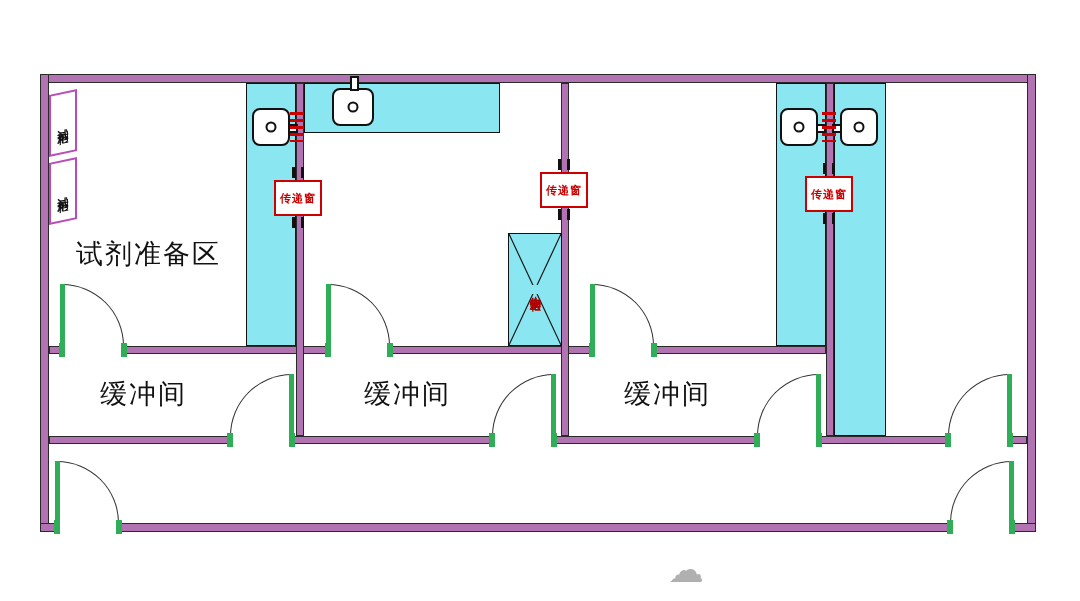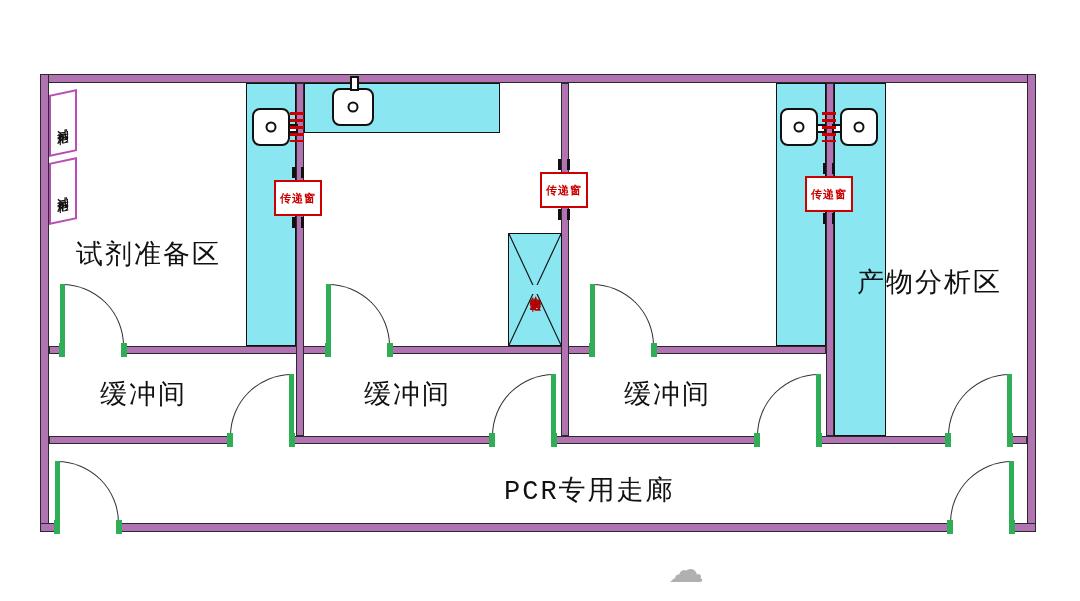--- a/index.html
+++ b/index.html
@@ -155,21 +155,19 @@
   <div class="post" style="left:754px;top:433px;"></div>
   <div class="post" style="left:816px;top:433px;"></div>
   <div class="post" style="left:945px;top:433px;"></div>
   <div class="post" style="left:1007px;top:433px;"></div>
   <div class="post" style="left:54px;top:520px;"></div>
   <div class="post" style="left:116px;top:520px;"></div>
   <div class="post" style="left:947px;top:520px;"></div>
   <div class="post" style="left:1009px;top:520px;"></div>
 
   <div class="room-label" style="left:76px;top:236px;">试剂准备区</div>
-  <div class="room-label" style="left:857px;top:264px;">产物分析区</div>
   <div class="room-label" style="left:100px;top:376px;">缓冲间</div>
   <div class="room-label" style="left:364px;top:376px;">缓冲间</div>
   <div class="room-label" style="left:624px;top:376px;">缓冲间</div>
-  <div class="room-label" style="left:504px;top:472px;">PCR专用走廊</div>
 
   <div class="footer-logo" style="left:668px;top:552px;">☁</div>
 
 </div>
 
 </body></html>

